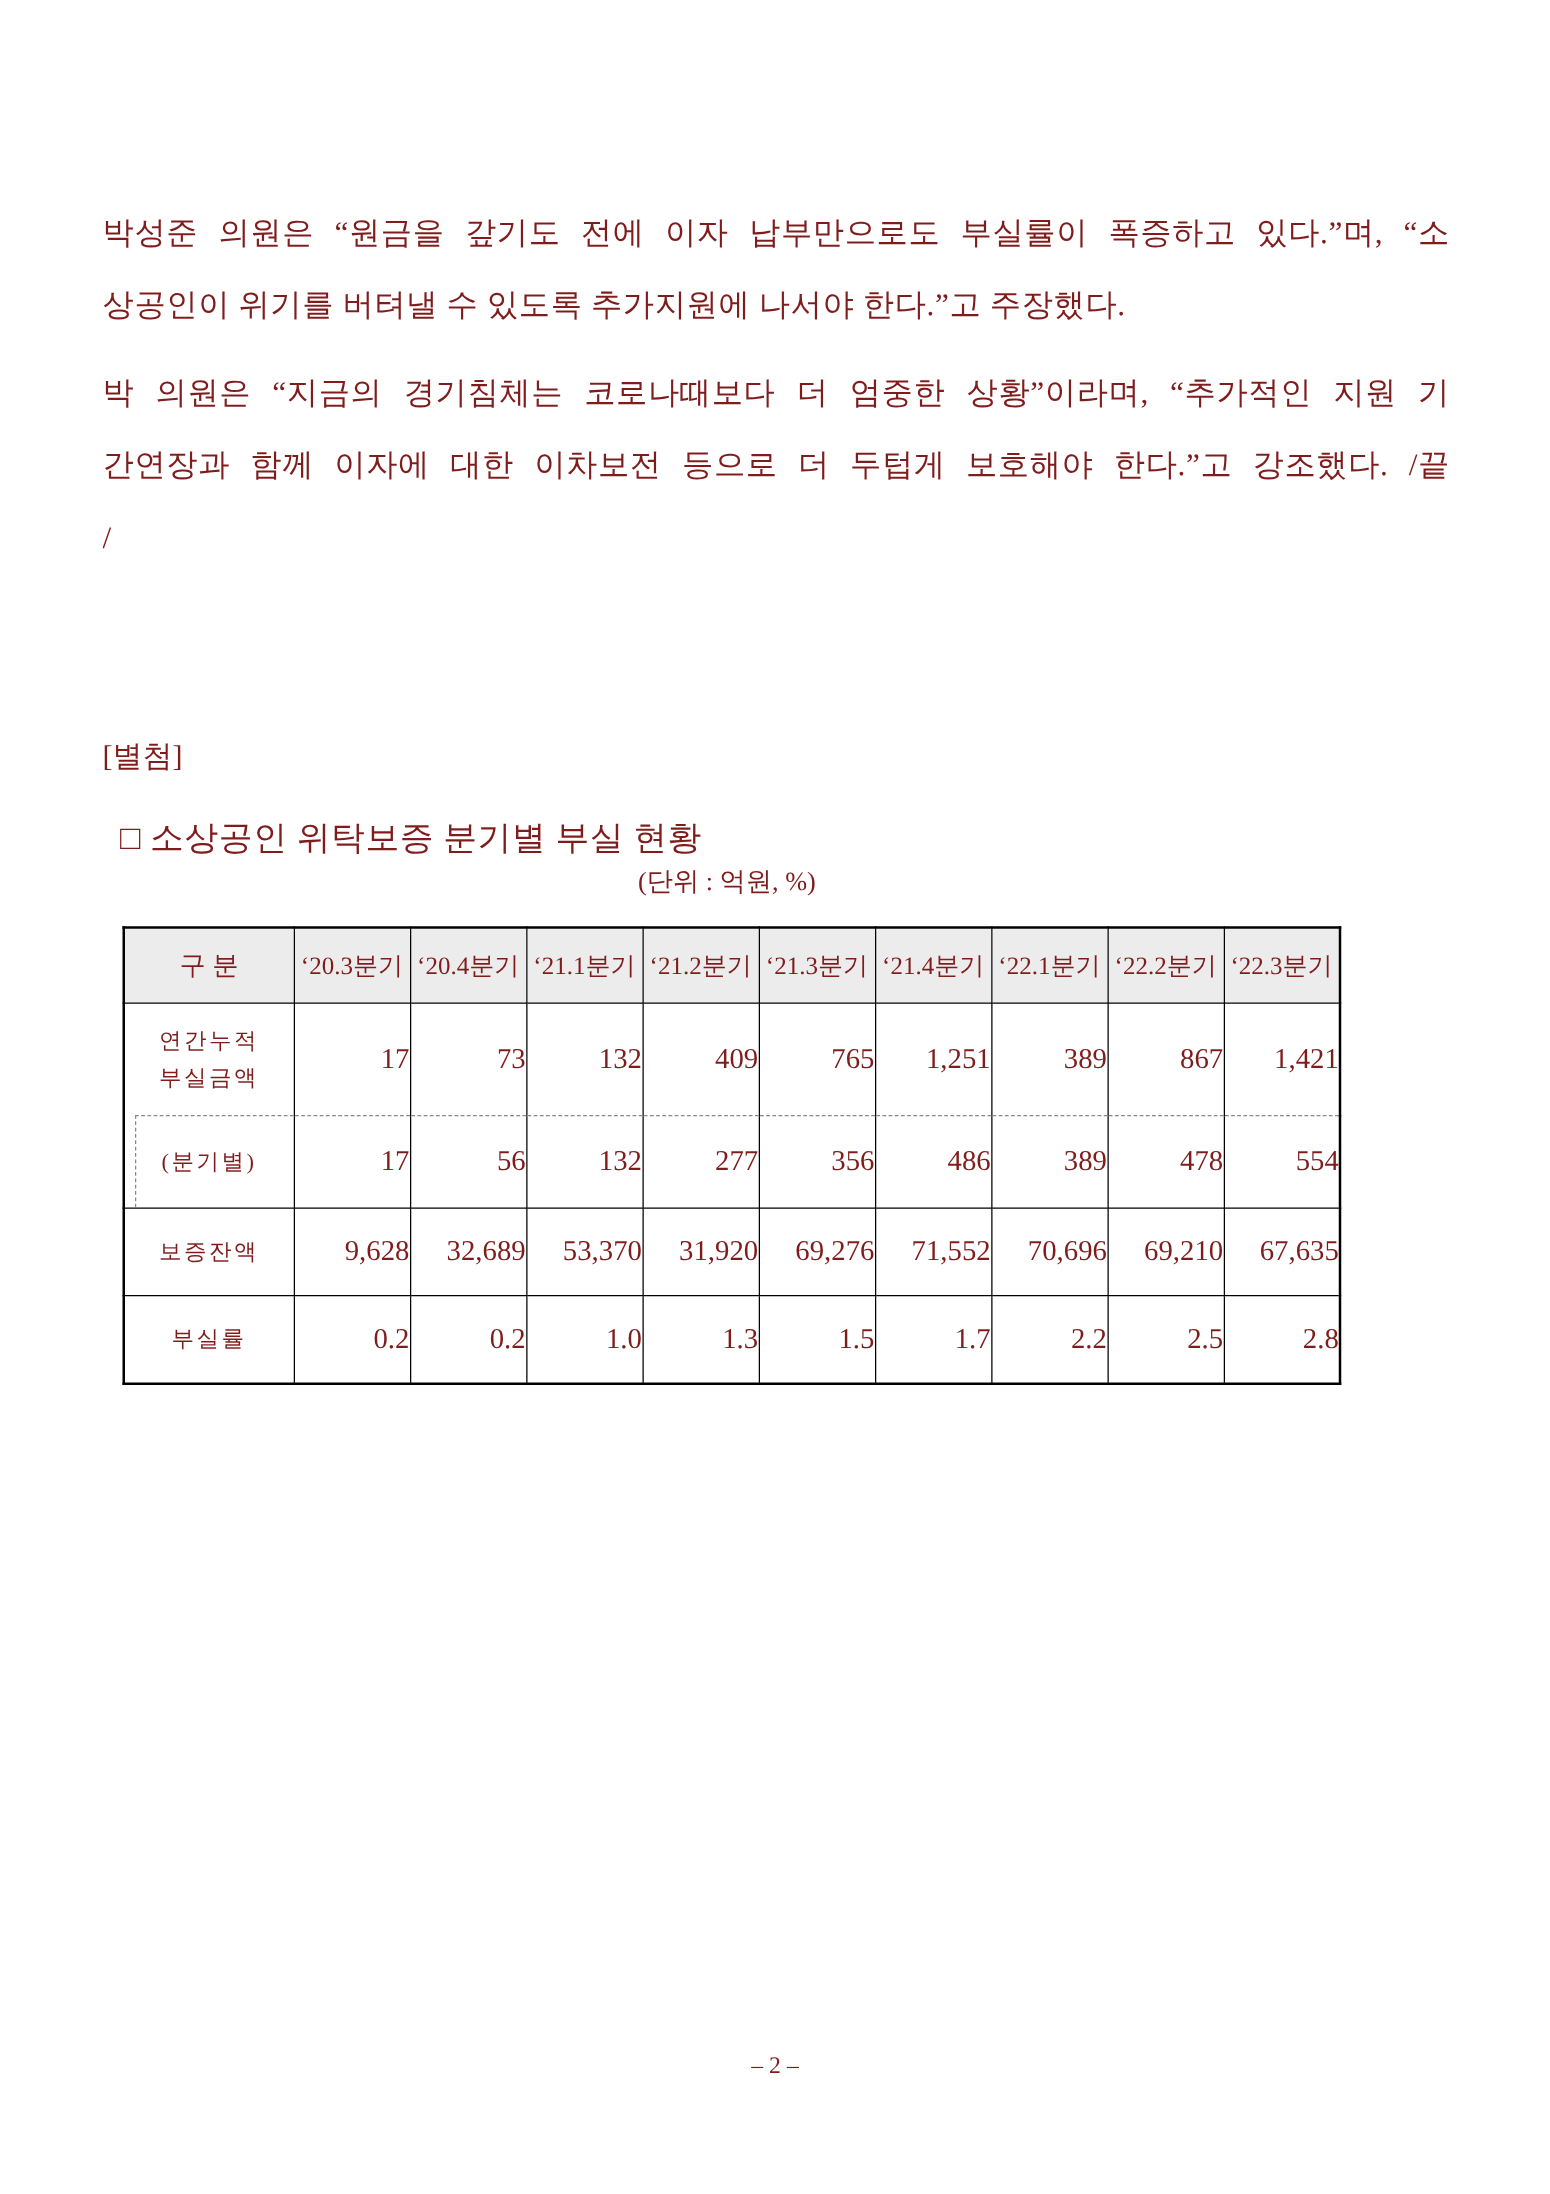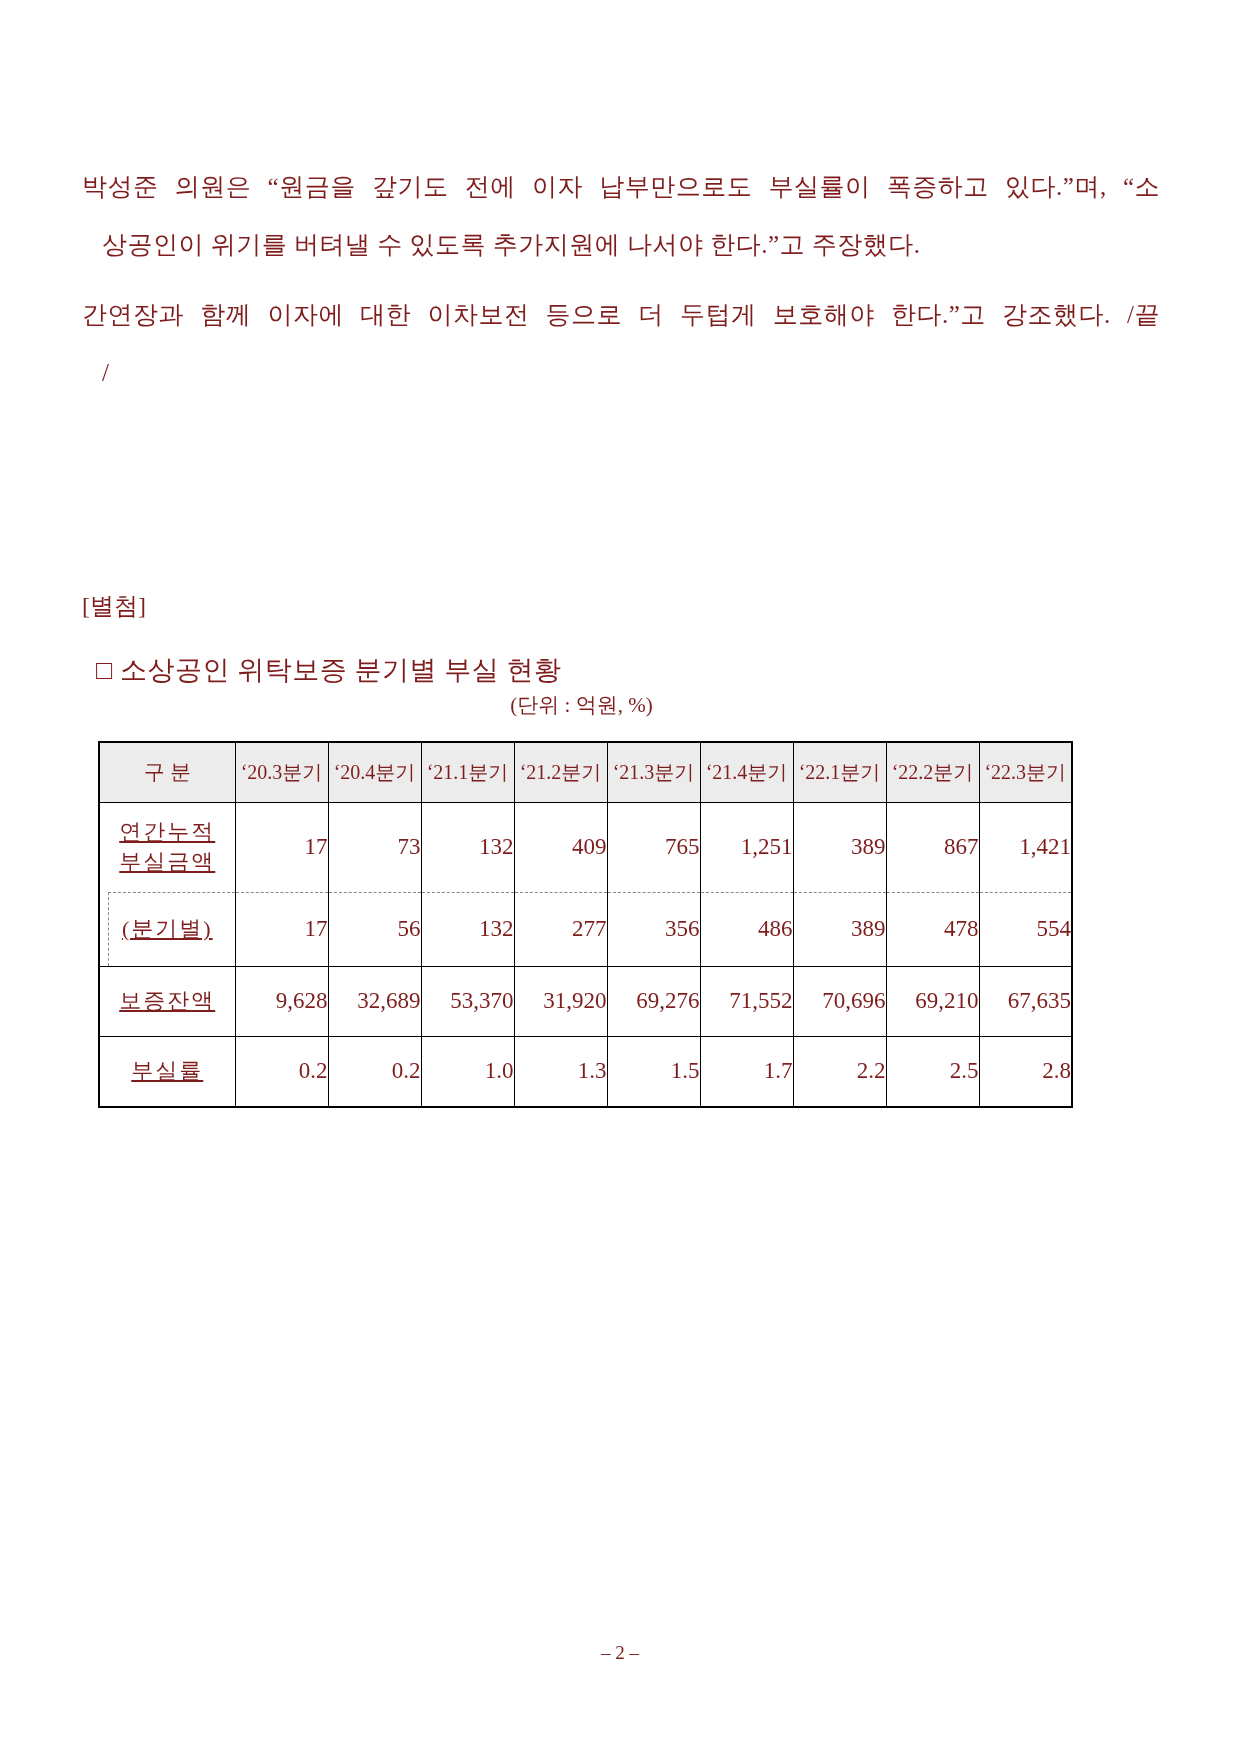--- a/index.html
+++ b/index.html
@@ -31,21 +31,20 @@
     overflow: hidden;
     letter-spacing: 0.5px;
   }
   .para .line.justify {
     text-align: justify;
     text-align-last: justify;
   }
   .para .line.left {
     text-align: left;
     text-align-last: left;
-    margin-left: 20px;
   }
   #para-1 { top: 158px; }
   #para-2 { top: 286px; }
 
   
   .attachment-label {
     position: absolute;
     left: 82px;
     top: 588px;
     font-size: 24px;
@@ -99,23 +98,22 @@
   tr.r2 { height: 74px; }
   tr.r3 { height: 70px; }
   tr.r4 { height: 71px; }
   td.num {
     text-align: right;
     padding-right: 12px;
     font-size: 23px;
   }
   td.label {
     text-align: center;
-    font-size: 22px;
+    font-size: 18px;
     letter-spacing: 2px;
-    text-decoration: underline;
   }
   td.label .lbl-line { line-height: 30px; }
   
   tr.r1 td.num  { border-bottom: 1px dashed #888; }
   tr.r2 td.num  { border-top: 1px dashed #888; }
   tr.r1 td.label { border-bottom: none; }
   tr.r2 td.label { border-top: none; position: relative; }
   .dash-h {
     position: absolute;
     left: 8px; right: 0; top: 0;
@@ -141,20 +139,21 @@
 <body>
 
 <div class="page">
 
   <div class="para" id="para-1">
     <div class="line justify">박성준 의원은 “원금을 갚기도 전에 이자 납부만으로도 부실률이 폭증하고 있다.”며, “소</div>
     <div class="line left">상공인이 위기를 버텨낼 수 있도록 추가지원에 나서야 한다.”고 주장했다.</div>
   </div>
 
   <div class="para" id="para-2">
+    <div class="line justify">박 의원은 “지금의 경기침체는 코로나때보다 더 엄중한 상황”이라며, “추가적인 지원 기</div>
     <div class="line justify">간연장과 함께 이자에 대한 이차보전 등으로 더 두텁게 보호해야 한다.”고 강조했다. /끝</div>
     <div class="line left">/</div>
   </div>
 
   <div class="attachment-label">[별첨]</div>
 
   <div class="table-title">□ 소상공인 위탁보증 분기별 부실 현황</div>
 
   <div class="unit-note">(단위 : 억원, %)</div>
 

